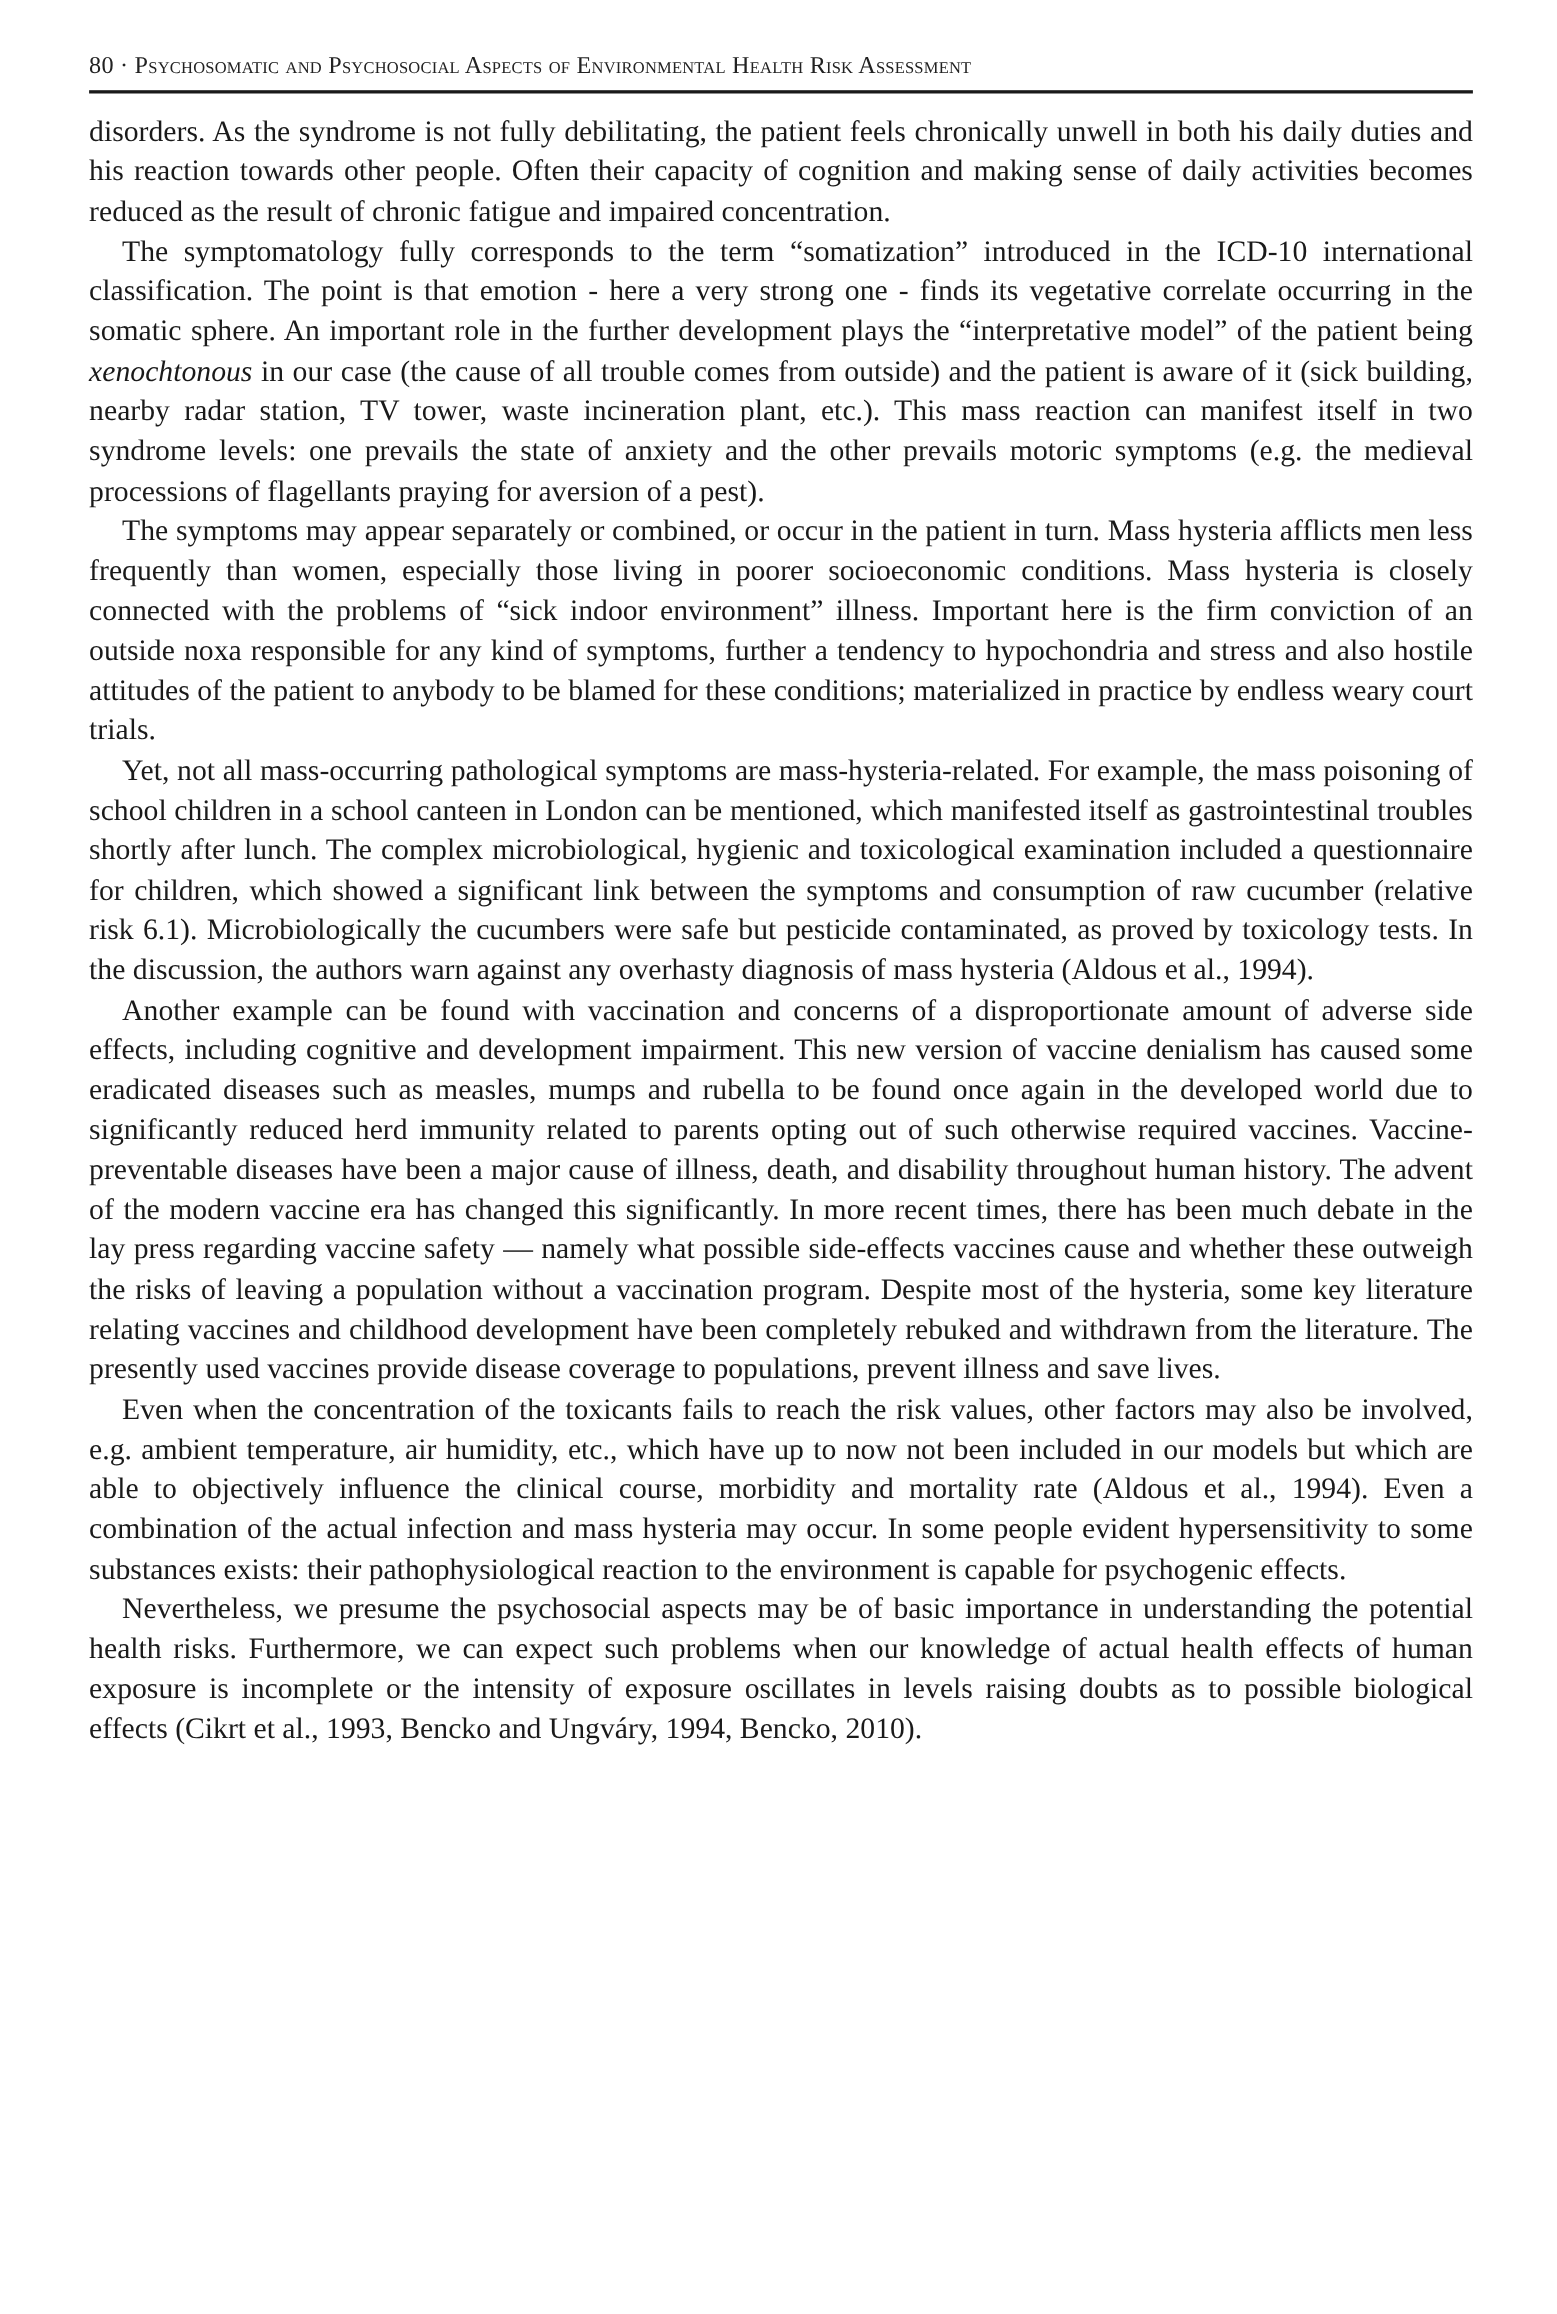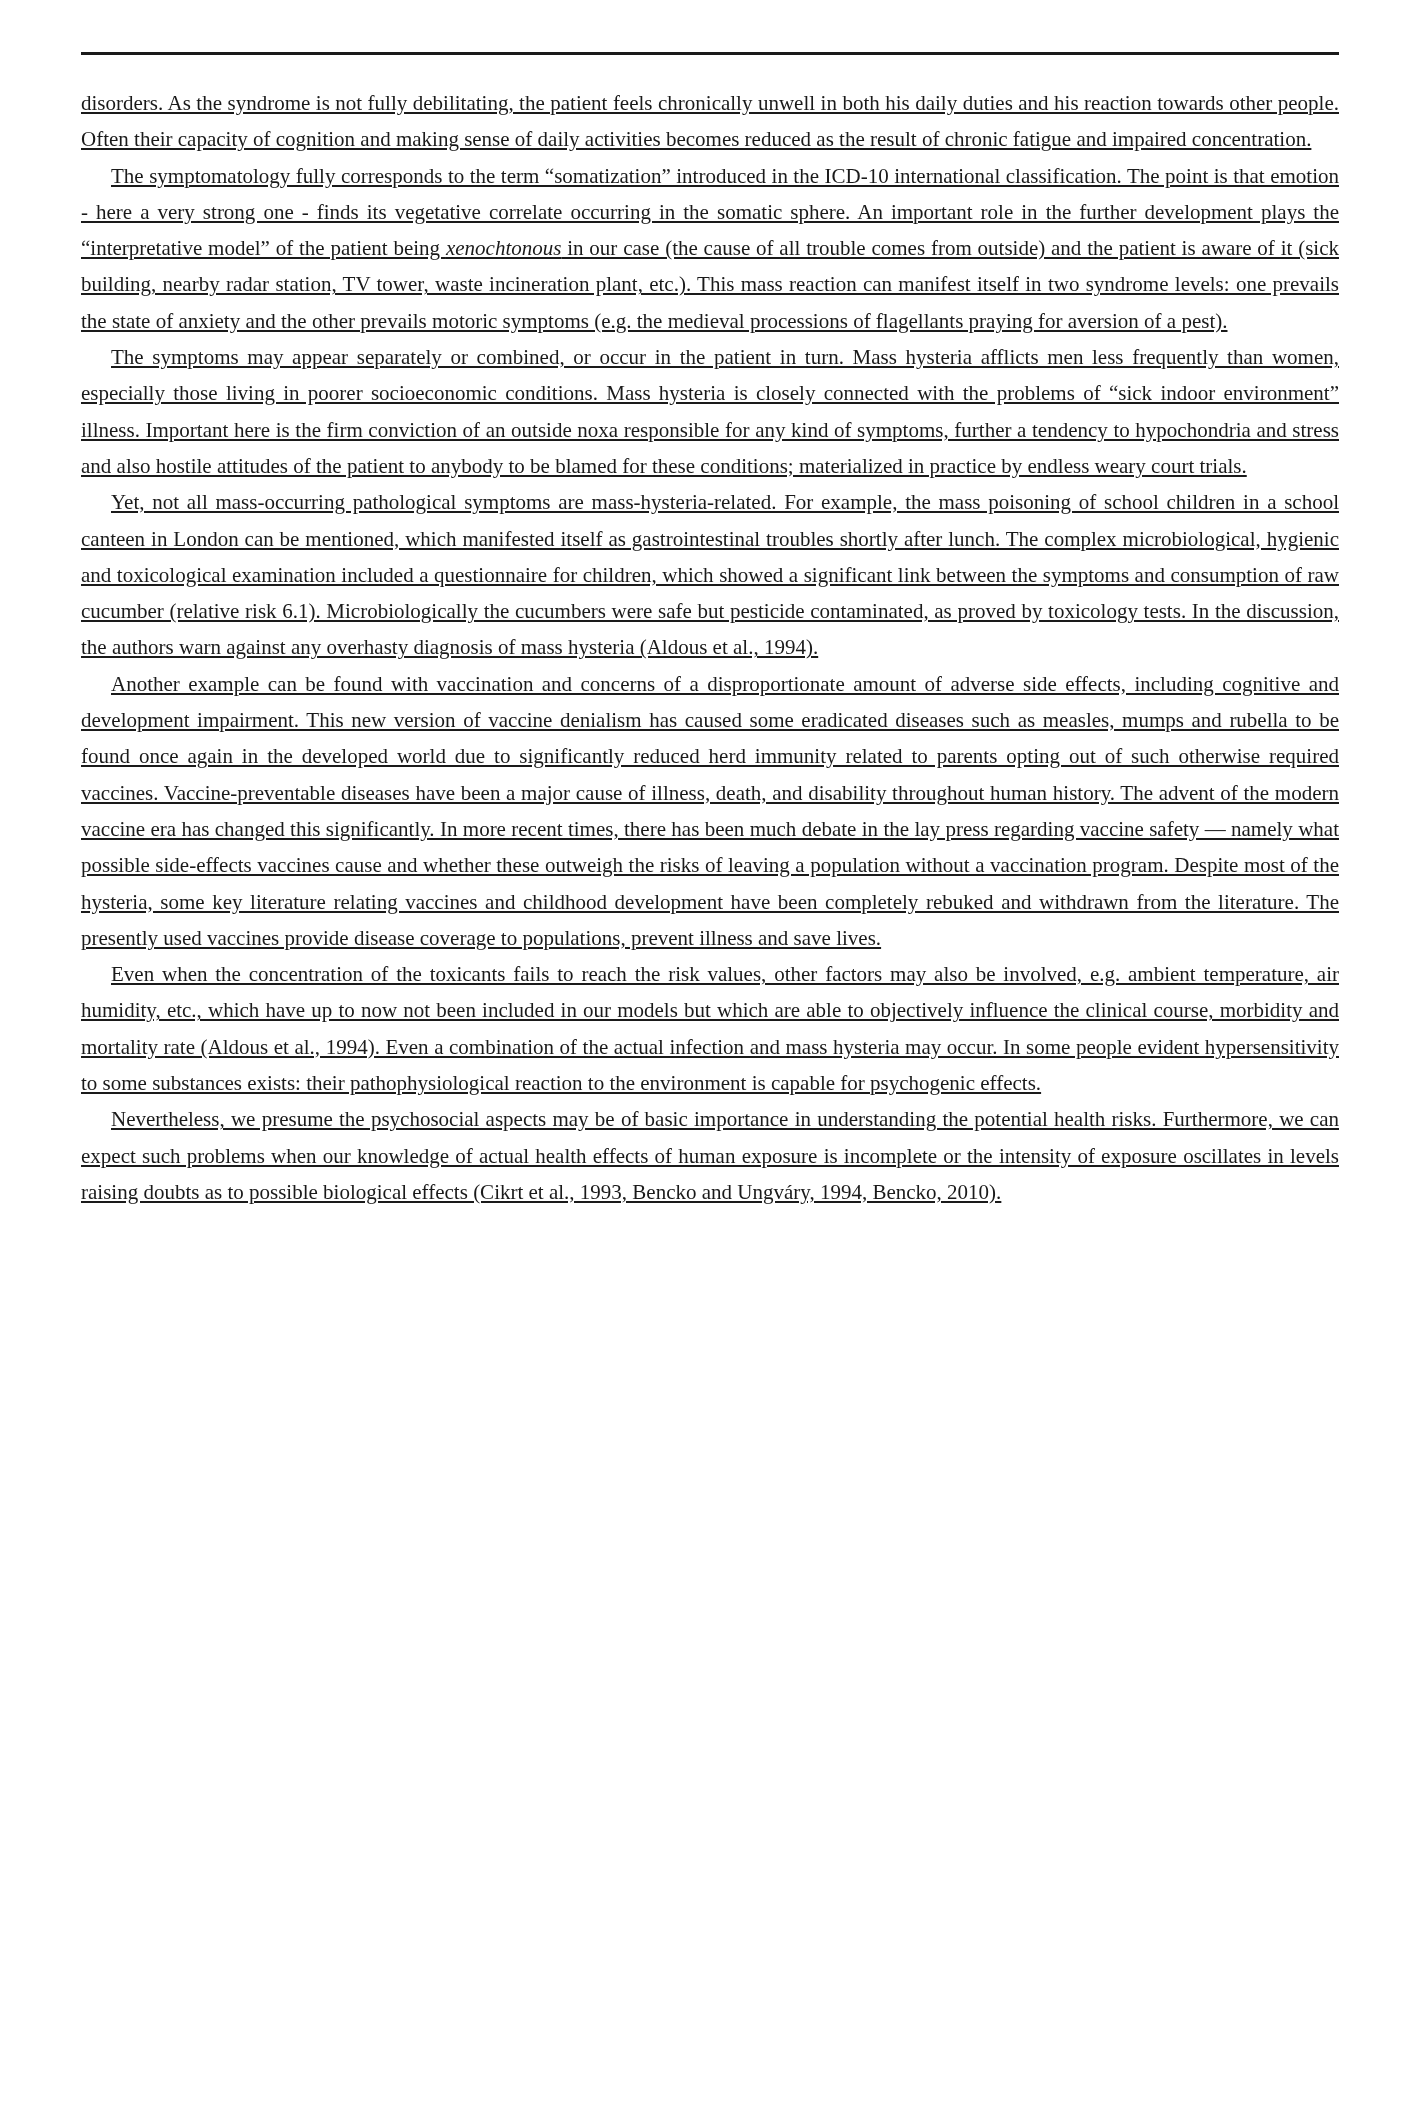--- a/index.html
+++ b/index.html
@@ -31,42 +31,46 @@
     .running-head .sc {
       font-variant: small-caps;
     }
     .head-rule {
       height: 3px;
       background: #1a1a1a;
       margin-top: 8px;
       width: 1258px;
     }
     .body-text {
-      margin-top: 30px;
-      font-size: 21px;
+      margin-top: 16px;
+      font-size: 27px;
       line-height: 36.3px;
       text-align: justify;
       hyphens: none;
-      text-decoration: underline;
     }
     .body-text p {
       margin: 0;
       text-indent: 0;
     }
     .body-text p.indent {
       text-indent: 30px;
     }
     .body-text em {
       font-style: italic;
     }
   </style>
 </head>
 <body>
 
 <div class="page">
+  <div class="running-head">
+    <span>80</span>
+    <span>·</span>
+    <span class="sc">Psychosomatic and Psychosocial Aspects of Environmental Health Risk Assessment</span>
+  </div>
   <div class="head-rule"></div>
 
   <div class="body-text">
     <p>disorders. As the syndrome is not fully debilitating, the patient feels chronically unwell in both his daily duties and his reaction towards other people. Often their capacity of cognition and making sense of daily activities becomes reduced as the result of chronic fatigue and impaired concentration.</p>
     <p class="indent"><span>The symptomatology fully corresponds to the term “somatization” introduced in the ICD-10 international classification. The point is that emotion - here a very strong one - finds its vegetative correlate occurring in the somatic sphere. An important role in the further development plays the “interpretative model” of the patient being </span><em>xenochtonous</em><span> in our case (the cause of all trouble comes from outside) and the patient is aware of it (sick building, nearby radar station, TV tower, waste incineration plant, etc.). This mass reaction can manifest itself in two syndrome levels: one prevails the state of anxiety and the other prevails motoric symptoms (e.g. the medieval processions of flagellants praying for aversion of a pest).</span></p>
     <p class="indent">The symptoms may appear separately or combined, or occur in the patient in turn. Mass hysteria afflicts men less frequently than women, especially those living in poorer socioeconomic conditions. Mass hysteria is closely connected with the problems of “sick indoor environment” illness.  Important here is the firm conviction of an outside noxa responsible for any kind of symptoms, further a tendency to hypochondria and stress and also hostile attitudes of the patient to anybody to be blamed for these conditions; materialized in practice by endless weary court trials.</p>
     <p class="indent">Yet, not all mass-occurring pathological symptoms are mass-hysteria-related. For example, the mass poisoning of school children in a school canteen in London can be mentioned, which manifested itself as gastrointestinal troubles shortly after lunch.  The complex microbiological, hygienic and toxicological examination included a questionnaire for children, which showed a significant link between the symptoms and consumption of raw cucumber (relative risk 6.1). Microbiologically the cucumbers were safe but pesticide contaminated, as proved by toxicology tests. In the discussion, the authors warn against any overhasty diagnosis of mass hysteria (Aldous et al., 1994).</p>
     <p class="indent">Another example can be found with vaccination and concerns of a disproportionate amount of adverse side effects, including cognitive and development impairment. This new version of vaccine denialism has caused some eradicated diseases such as measles, mumps and rubella to be found once again in the developed world due to significantly reduced herd immunity related to parents opting out of such otherwise required vaccines. Vaccine-preventable diseases have been a major cause of illness, death, and disability throughout human history. The advent of the modern vaccine era has changed this significantly. In more recent times, there has been much debate in the lay press regarding vaccine safety — namely what possible side-effects vaccines cause and whether these outweigh the risks of leaving a population without a vaccination program. Despite most of the hysteria, some key literature relating vaccines and childhood development have been completely rebuked and withdrawn from the literature. The presently used vaccines provide disease coverage to populations, prevent illness and save lives.</p>
     <p class="indent">Even when the concentration of the toxicants fails to reach the risk values, other factors may also be involved, e.g. ambient temperature, air humidity, etc., which have up to now not been included in our models but which are able to objectively influence the clinical course, morbidity and mortality rate (Aldous et al., 1994). Even a combination of the actual infection and mass hysteria may occur. In some people evident hypersensitivity to some substances exists: their pathophysiological reaction to the environment is capable for psychogenic effects.</p>
     <p class="indent">Nevertheless, we presume the psychosocial aspects may be of basic importance in understanding the potential health risks. Furthermore, we can expect such problems when our knowledge of actual health effects of human exposure is incomplete or the intensity of exposure oscillates in levels raising doubts as to possible biological effects (Cikrt et al., 1993, Bencko and Ungváry, 1994, Bencko, 2010).</p>

